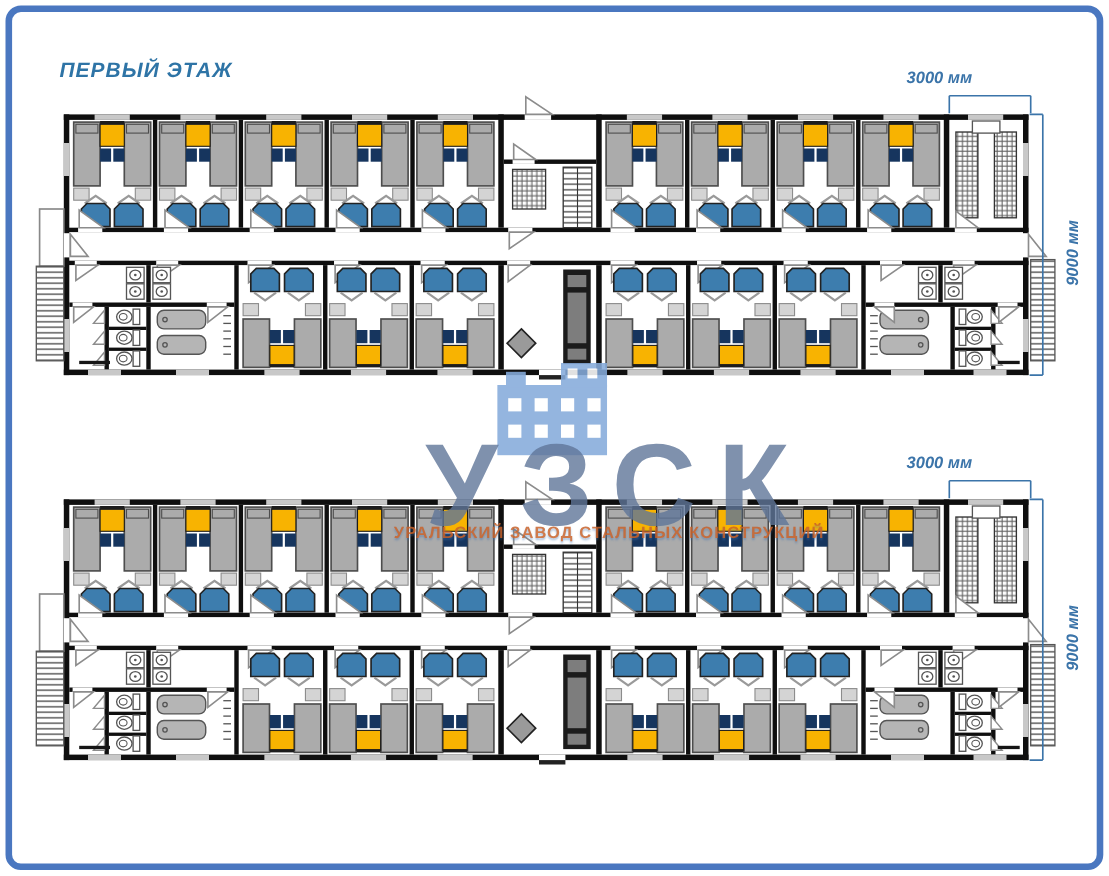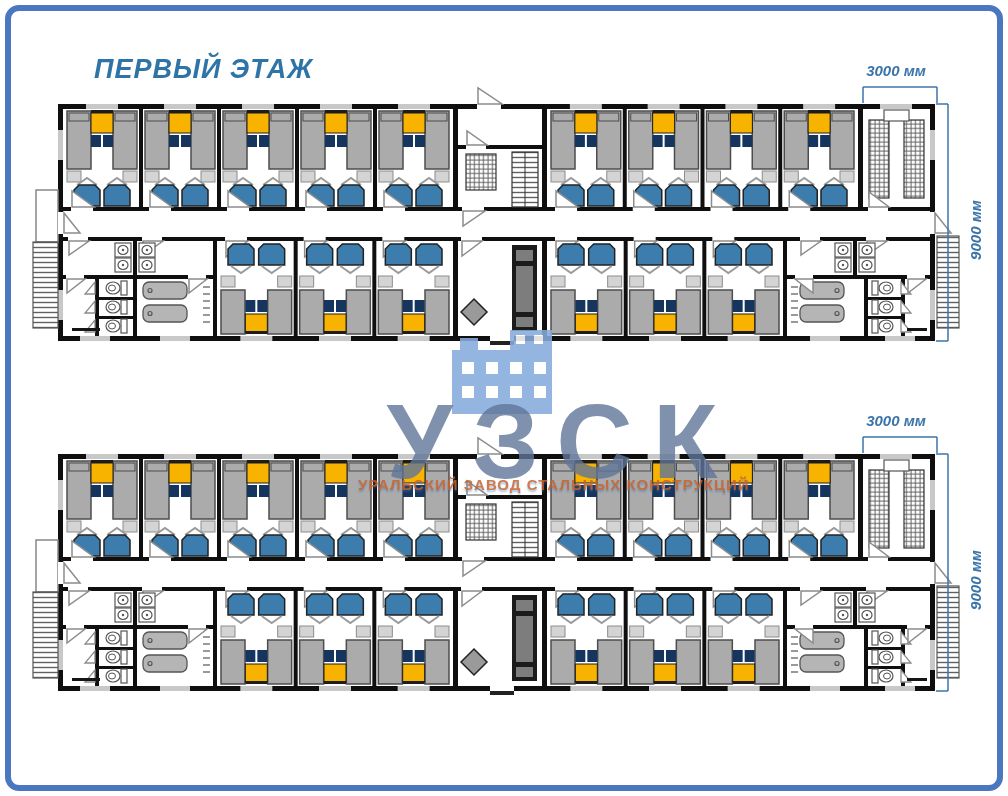--- a/index.html
+++ b/index.html
@@ -1,23 +1,23 @@
 <!DOCTYPE html>
 <html style="--border-color: #4a77c0; --title-color: #2e74a6; --dim-color: #3b74a9; --icon-color: #86abdb; --acronym-color: rgba(95,118,152,0.8); --subtitle-top: #c8632c;"><head>
 <meta charset="utf-8">
 <style>
   html,body{margin:0;padding:0;background:#fff;}
   .page{position:relative;width:1008px;height:796px;background:#fff;overflow:hidden;
         font-family:"Liberation Sans", sans-serif;}
   .frame{position:absolute;left:5px;top:5px;right:5px;bottom:5px;border:6px solid var(--border-color,#4a77c0);
          border-radius:14px;pointer-events:none;z-index:10;}
   .floor-svg{position:absolute;left:0;width:1008px;height:310px;z-index:1;pointer-events:none;}
-  .floor-title{position:absolute;left:54px;z-index:3;font-size:27px;font-weight:bold;font-style:italic;
-               letter-spacing:1px;color:var(--title-color,#2e74a6);white-space:nowrap;margin-left:40px;}
-  .dim-h{position:absolute;left:854px;width:84px;text-align:center;z-index:3;font-size:15px;
+  .floor-title{position:absolute;left:54px;z-index:3;font-size:19px;font-weight:bold;font-style:italic;
+               letter-spacing:1px;color:var(--title-color,#2e74a6);white-space:nowrap;}
+  .dim-h{position:absolute;left:812px;width:84px;text-align:center;z-index:3;font-size:15px;
          font-weight:bold;font-style:italic;color:var(--dim-color,#3b74a9);white-space:nowrap;}
   .dim-v{position:absolute;left:916px;width:120px;height:18px;text-align:center;z-index:3;font-size:15px;
          font-weight:bold;font-style:italic;color:var(--dim-color,#3b74a9);transform:rotate(-90deg);white-space:nowrap;}
   .watermark{position:absolute;left:0;top:0;width:936px;height:796px;z-index:5;pointer-events:none;}
   .wm-icon{position:absolute;left:452px;top:330px;width:100px;height:84px;color:var(--icon-color,#86abdb);opacity:.88;}
   .wm-acronym{position:absolute;left:352px;top:388px;width:420px;text-align:center;font-size:106px;line-height:1;
               font-weight:bold;letter-spacing:20px;color:var(--acronym-color,rgba(95,118,152,0.8));white-space:nowrap;}
   .wm-subtitle{position:absolute;left:358px;top:476px;width:452px;text-align:left;font-size:15px;font-weight:bold;
                letter-spacing:1px;color:var(--subtitle-top,#c8632c);opacity:.85;white-space:nowrap;
                text-shadow:0 2px 2px rgba(58,111,174,0.55);}

